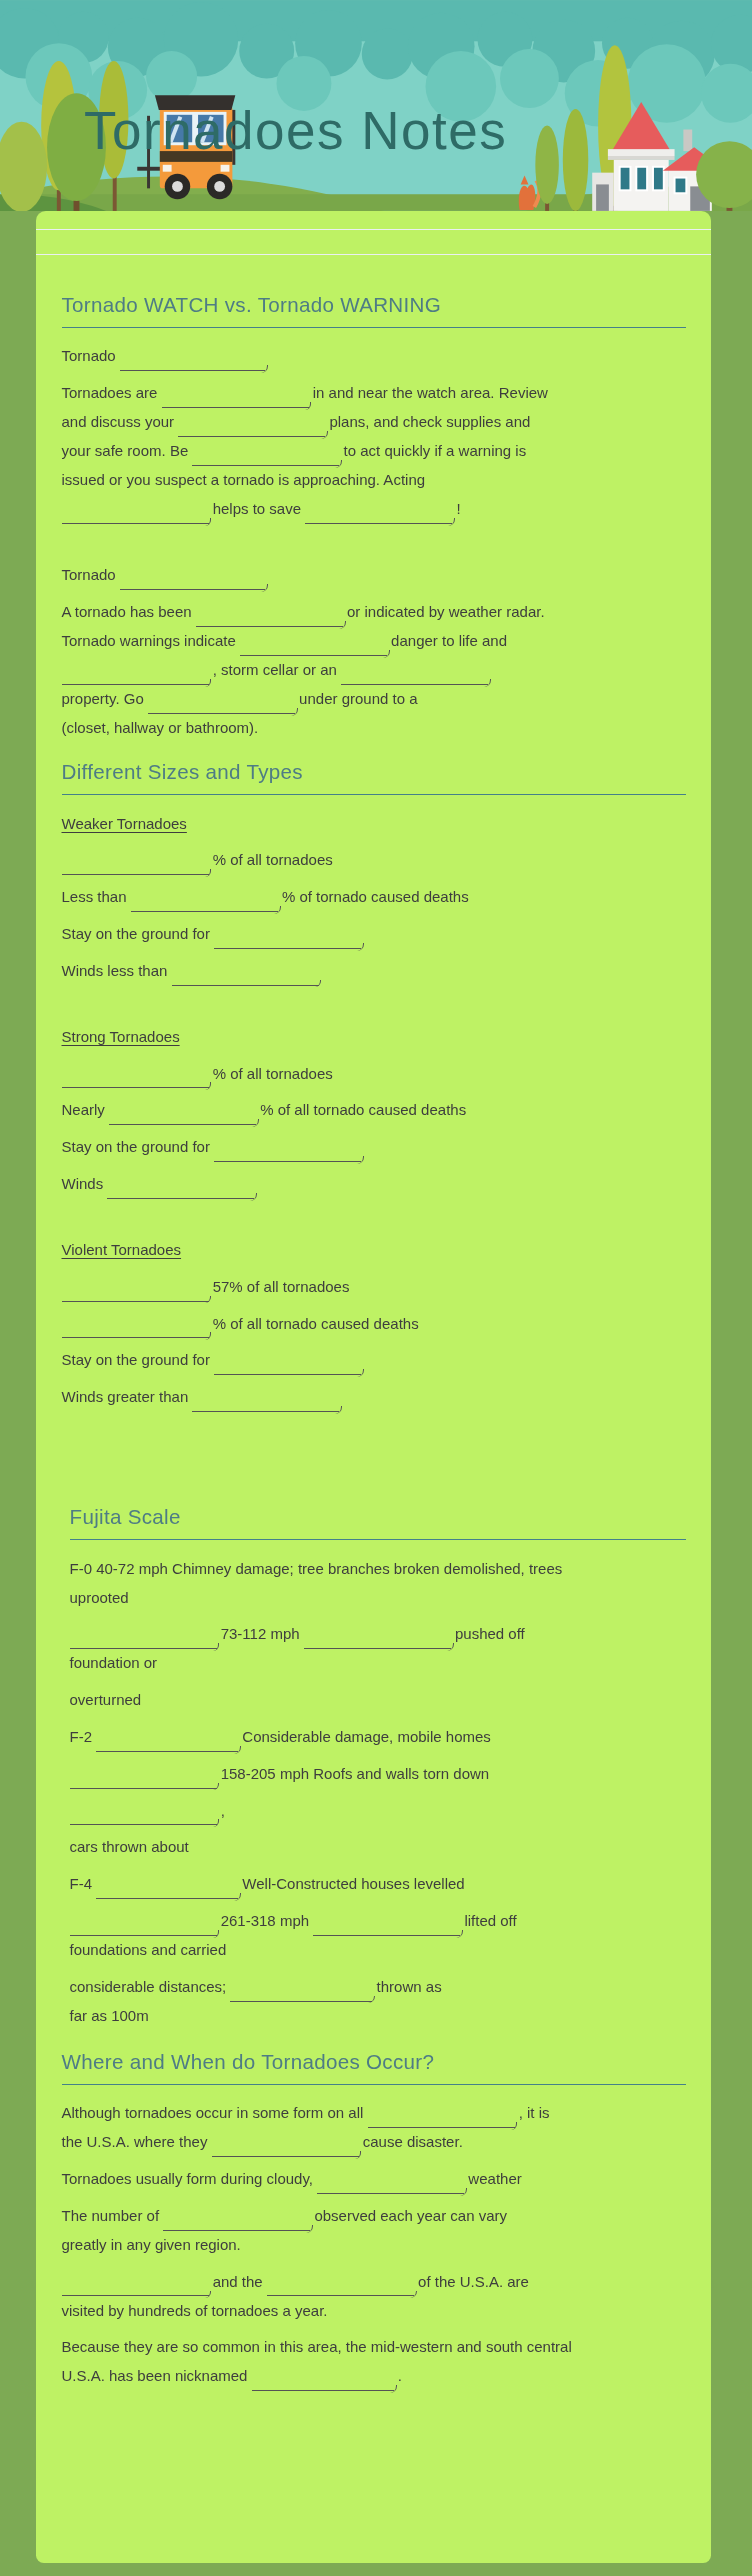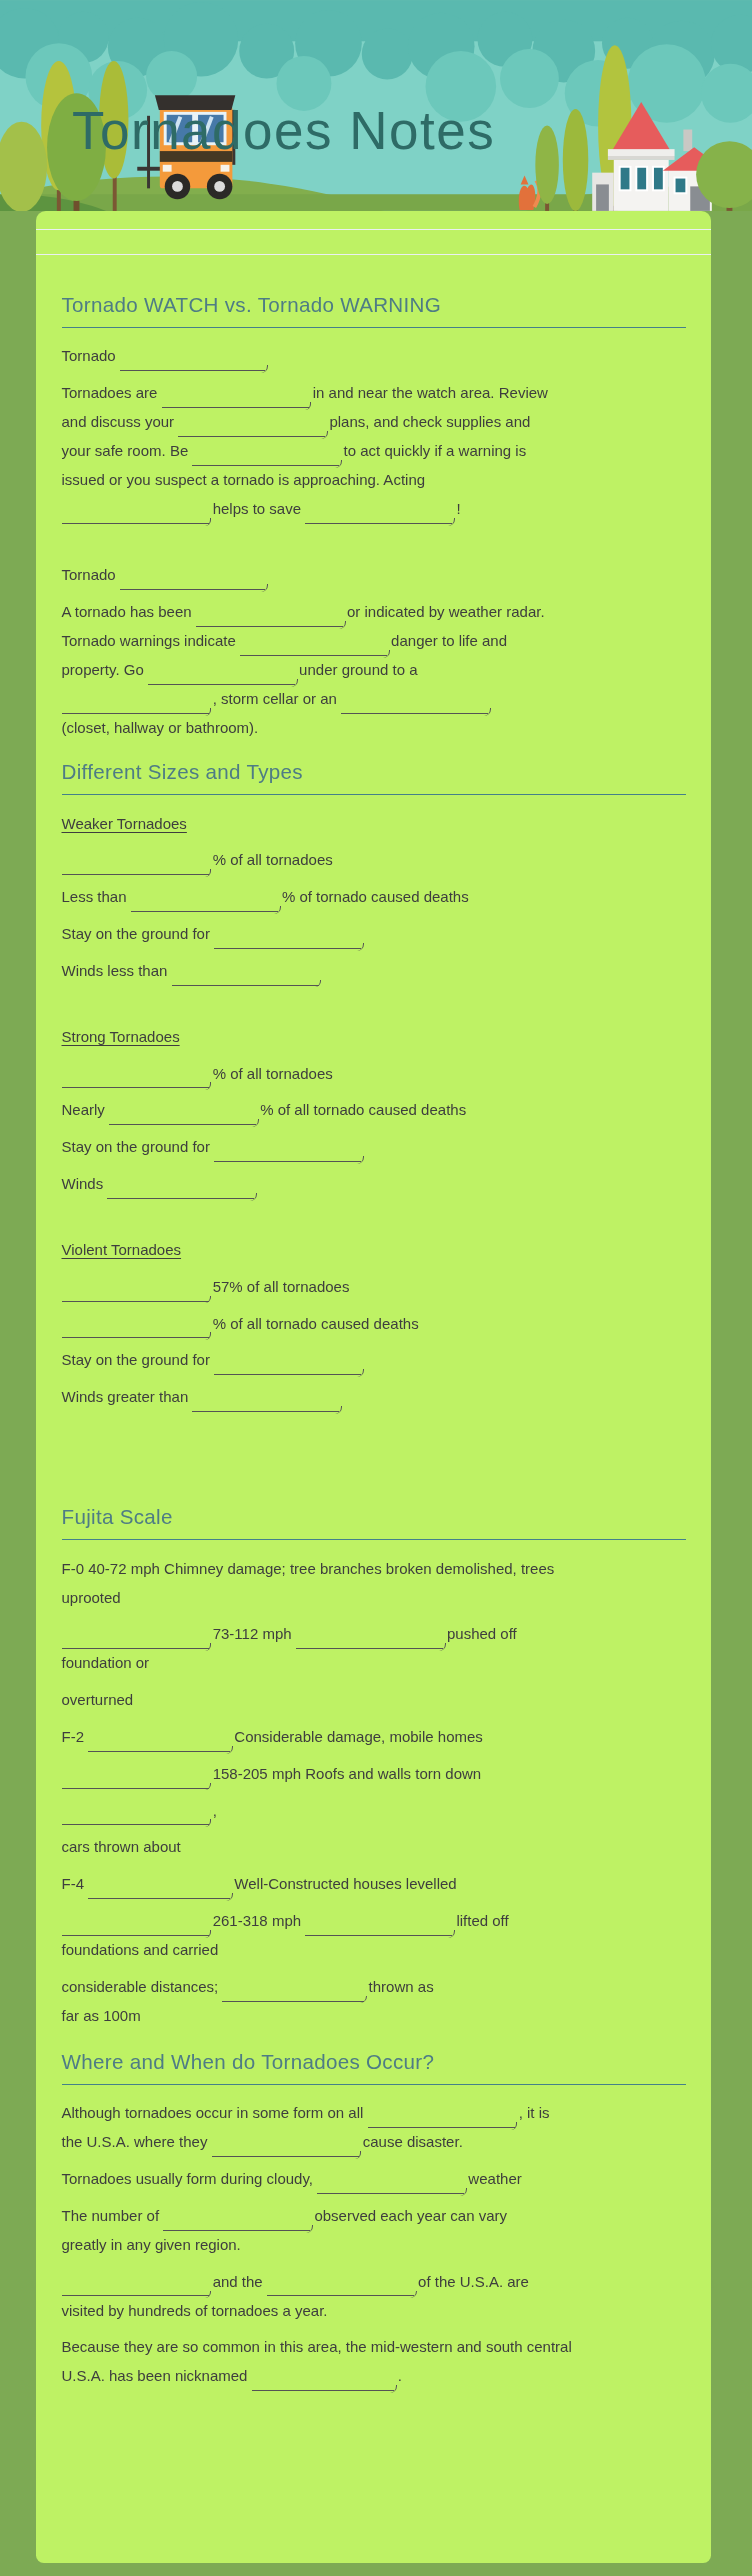--- a/index.html
+++ b/index.html
@@ -1,28 +1,28 @@
 <!DOCTYPE html>
 <html><head>
 <meta charset="utf-8">
 <style>
   html,body{margin:0;padding:0;}
   body{background:#7daa54;font-family:"Liberation Sans",sans-serif;}
   .page{width:753px;height:2576px;margin:0 auto;position:relative;overflow:hidden;background:#7daa54;}
   .hero{position:relative;width:753px;height:211px;}
   .hero svg{display:block;}
-  .hero h1{position:absolute;left:72px;top:100px;margin:0;font-size:53px;font-weight:400;
+  .hero h1{position:absolute;left:84px;top:100px;margin:0;font-size:53px;font-weight:400;
            letter-spacing:1.5px;color:#2e6b66;white-space:nowrap;}
   .card{position:relative;width:675px;height:2352px;margin-left:36px;background:#bef264;
         border-radius:9.8px 9.8px 7.8px 7.8px;padding:82px 25.5px 21.6px 25.5px;box-sizing:border-box;overflow:hidden;}
   .topline{position:absolute;left:0;width:100%;height:1px;background:#eaf0f2;}
   .t1{top:17.6px}.t2{top:43px}
   section{margin-top:18px;}
   section:first-of-type{margin-top:0;}
-  section:nth-of-type(3){margin-top:94px;}
+  section:nth-of-type(3){margin-top:94px;margin-left:8px;}
   section:nth-of-type(4){margin-top:20px;}
   h2.section-heading{font-size:20.6px;font-weight:400;color:#4e7c85;margin:0 0 9.8px 0;letter-spacing:0.3px;}
   .heading-rule{border:none;border-top:1px solid #44808a;height:0;margin:0 0 13.7px 0;}
   .block{margin-bottom:7.8px;}
   .block.gap{margin-top:37px;}
   .line{height:29px;line-height:29px;font-size:15px;color:#3e3e3e;white-space:pre-wrap;}
   .seg{color:#3e3e3e;}
   .underlined{text-decoration:underline;text-underline-offset:2.9px;}
   .blank{display:inline-block;height:19.6px;border-bottom:1.4px solid #545454;vertical-align:-9.8px;position:relative;}
   .blank::after{content:"";position:absolute;right:-2.9px;bottom:-2.9px;width:5.9px;height:7.8px;
@@ -165,22 +165,22 @@
             <div class="line"><span class="seg">your safe room. Be </span><span class="blank" style="width: 147px;"></span><span class="seg"> to act quickly if a warning is</span></div>
             <div class="line"><span class="seg">issued or you suspect a tornado is approaching. Acting</span></div>
             <div class="line"><span class="blank" style="width: 147px;"></span><span class="seg"> helps to save </span><span class="blank" style="width: 147px;"></span><span class="seg"> !</span></div>
           </div>
           <div class="block gap">
             <div class="line"><span class="seg">Tornado </span><span class="blank" style="width: 145px;"></span></div>
           </div>
           <div class="block">
             <div class="line"><span class="seg">A tornado has been </span><span class="blank" style="width: 147px;"></span><span class="seg"> or indicated by weather radar.</span></div>
             <div class="line"><span class="seg">Tornado warnings indicate </span><span class="blank" style="width: 147px;"></span><span class="seg"> danger to life and</span></div>
+            <div class="line"><span class="blank" style="width: 147px;"></span><span class="seg"> , storm cellar or an </span><span class="blank" style="width: 147px;"></span></div>
             <div class="line"><span class="seg">property. Go </span><span class="blank" style="width: 147px;"></span><span class="seg"> under ground to a</span></div>
-            <div class="line"><span class="blank" style="width: 147px;"></span><span class="seg"> , storm cellar or an </span><span class="blank" style="width: 147px;"></span></div>
             <div class="line"><span class="seg">(closet, hallway or bathroom).</span></div>
           </div>
         </section>
         <section>
           <h2 class="section-heading">Different Sizes and Types</h2>
           <div class="heading-rule"></div>
           <div class="block">
             <div class="line"><span class="seg underlined">Weaker Tornadoes</span></div>
           </div>
           <div class="block">

